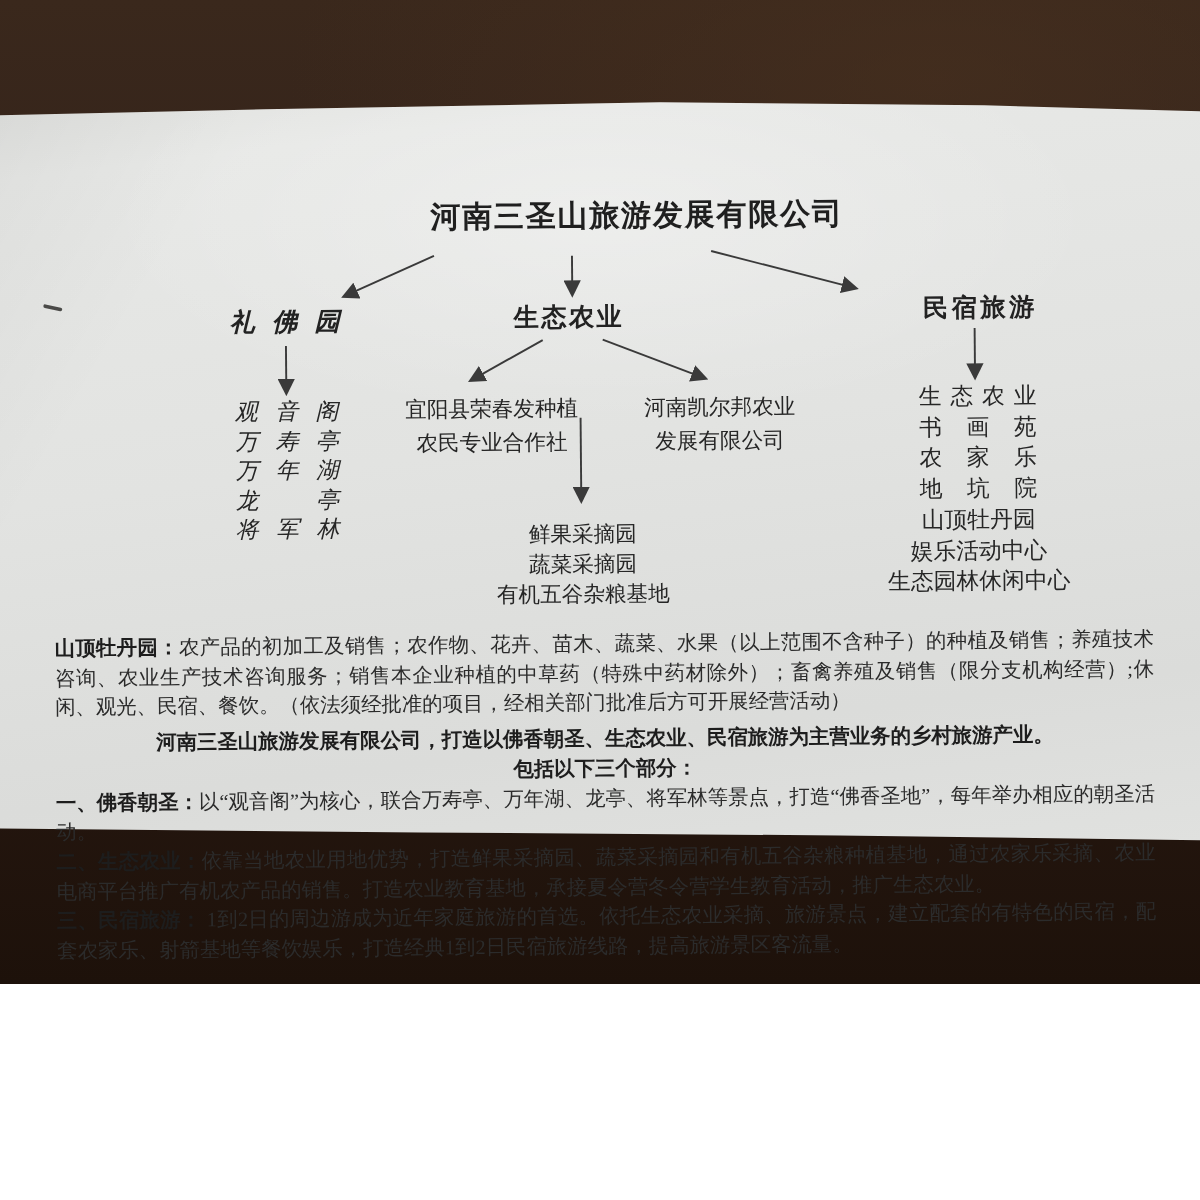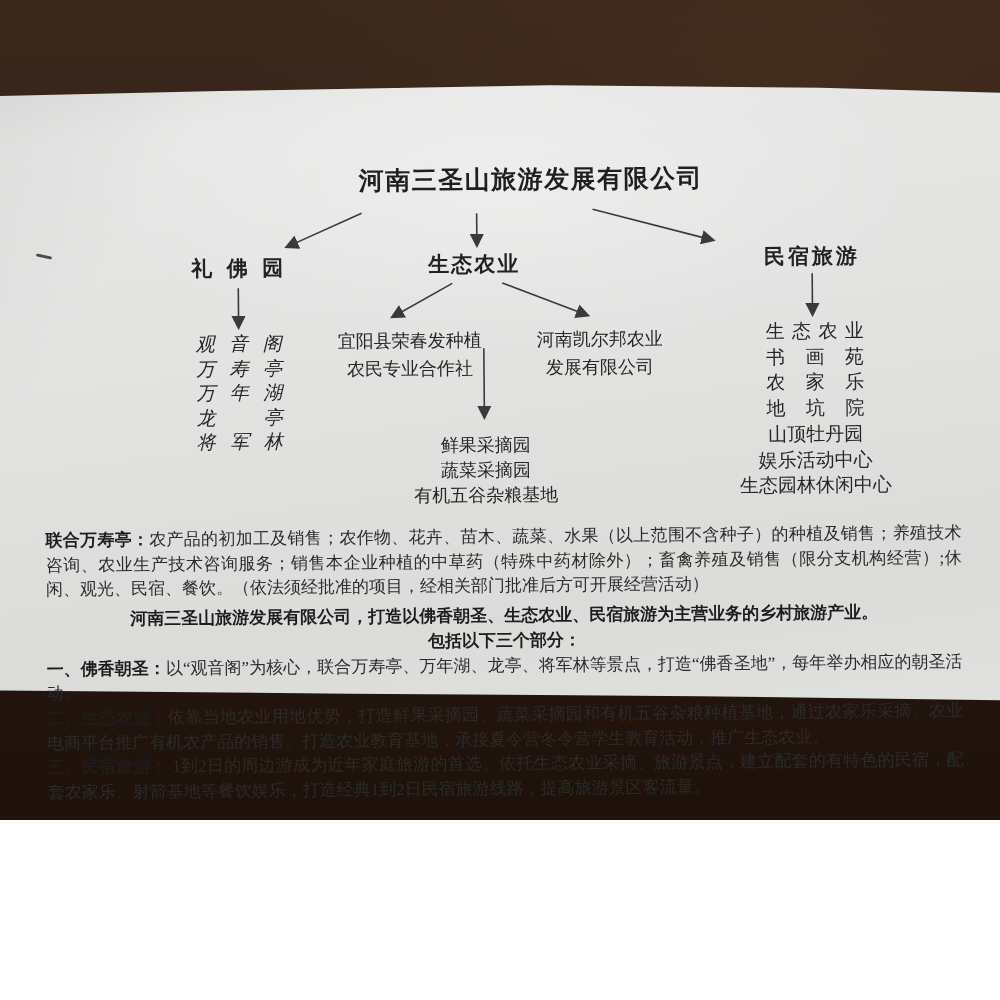--- a/index.html
+++ b/index.html
@@ -23,23 +23,23 @@
                       100% 85.4%,70% 84.9%,35% 84.6%,0 84.2%);
   }
   .content{position:absolute;inset:0;transform:rotate(-0.5deg);transform-origin:50% 45%;color:#2c2c2c;}
   .arrows{position:absolute;inset:0;pointer-events:none;}
 
   .doc-title{
     position:absolute;top:163px;left:65px;right:0;text-align:center;
     font-size:25px;font-weight:600;letter-spacing:1.5px;color:#1f1f1f;
   }
   .branch{position:absolute;font-size:21px;font-weight:600;color:#222;}
-  .b1{top:252px;left:192px;width:92px;}
+  .b1{top:252px;left:192px;width:92px;font-style:italic;}
   .b2{top:250px;left:400px;width:150px;text-align:center;letter-spacing:2px;}
-  .b3{top:245px;left:760px;width:106px;text-align:center;letter-spacing:3px;}
+  .b3{top:245px;left:760px;width:106px;text-align:right;letter-spacing:3px;}
 
   .spread{display:inline-block;text-align:justify;text-align-last:justify;-moz-text-align-last:justify;text-justify:inter-character;}
 
   .list{position:absolute;font-size:19px;color:#262626;}
   .left-list{top:330px;left:196px;width:86px;line-height:24.6px;}
   .left-list .spread{width:86px;font-style:italic;}
   .mid-org{position:absolute;top:327px;width:190px;text-align:center;font-size:18px;line-height:27.5px;color:#262626;}
   .coop{left:315px;}
   .comp{left:505px;}
   .mid-list{top:433px;left:380px;width:210px;text-align:center;line-height:25px;font-size:18px;}
@@ -117,21 +117,21 @@
       <div><span class="spread">生态农业</span></div>
       <div><span class="spread">书画苑</span></div>
       <div><span class="spread">农家乐</span></div>
       <div><span class="spread">地坑院</span></div>
       <div>山顶牡丹园</div>
       <div>娱乐活动中心</div>
       <div>生态园林休闲中心</div>
     </div>
 
     <div class="bottom">
-      <p><b>联合万寿亭：</b><span>农产品的初加工及销售；农作物、花卉、苗木、蔬菜、水果（以上范围不含种子）的种植及销售；养殖技术咨询、农业生产技术咨询服务；销售本企业种植的中草药（特殊中药材除外）；畜禽养殖及销售（限分支机构经营）;休闲、观光、民宿、餐饮。（依法须经批准的项目，经相关部门批准后方可开展经营活动）</span></p>
+      <p><b>山顶牡丹园：</b><span>农产品的初加工及销售；农作物、花卉、苗木、蔬菜、水果（以上范围不含种子）的种植及销售；养殖技术咨询、农业生产技术咨询服务；销售本企业种植的中草药（特殊中药材除外）；畜禽养殖及销售（限分支机构经营）;休闲、观光、民宿、餐饮。（依法须经批准的项目，经相关部门批准后方可开展经营活动）</span></p>
       <p class="center-line">河南三圣山旅游发展有限公司，打造以佛香朝圣、生态农业、民宿旅游为主营业务的乡村旅游产业。</p>
       <p class="parts-heading">包括以下三个部分：</p>
       <p><b>一、佛香朝圣：</b><span>以“观音阁”为核心，联合万寿亭、万年湖、龙亭、将军林等景点，打造“佛香圣地”，每年举办相应的朝圣活动。</span></p>
       <p><b>二、生态农业：</b><span>依靠当地农业用地优势，打造鲜果采摘园、蔬菜采摘园和有机五谷杂粮种植基地，通过农家乐采摘、农业电商平台推广有机农产品的销售。打造农业教育基地，承接夏令营冬令营学生教育活动，推广生态农业。</span></p>
       <p><b>三、民宿旅游：</b><span> 1到2日的周边游成为近年家庭旅游的首选。依托生态农业采摘、旅游景点，建立配套的有特色的民宿，配套农家乐、射箭基地等餐饮娱乐，打造经典1到2日民宿旅游线路，提高旅游景区客流量。</span></p>
     </div>
 
   </div>
 </div>
 

